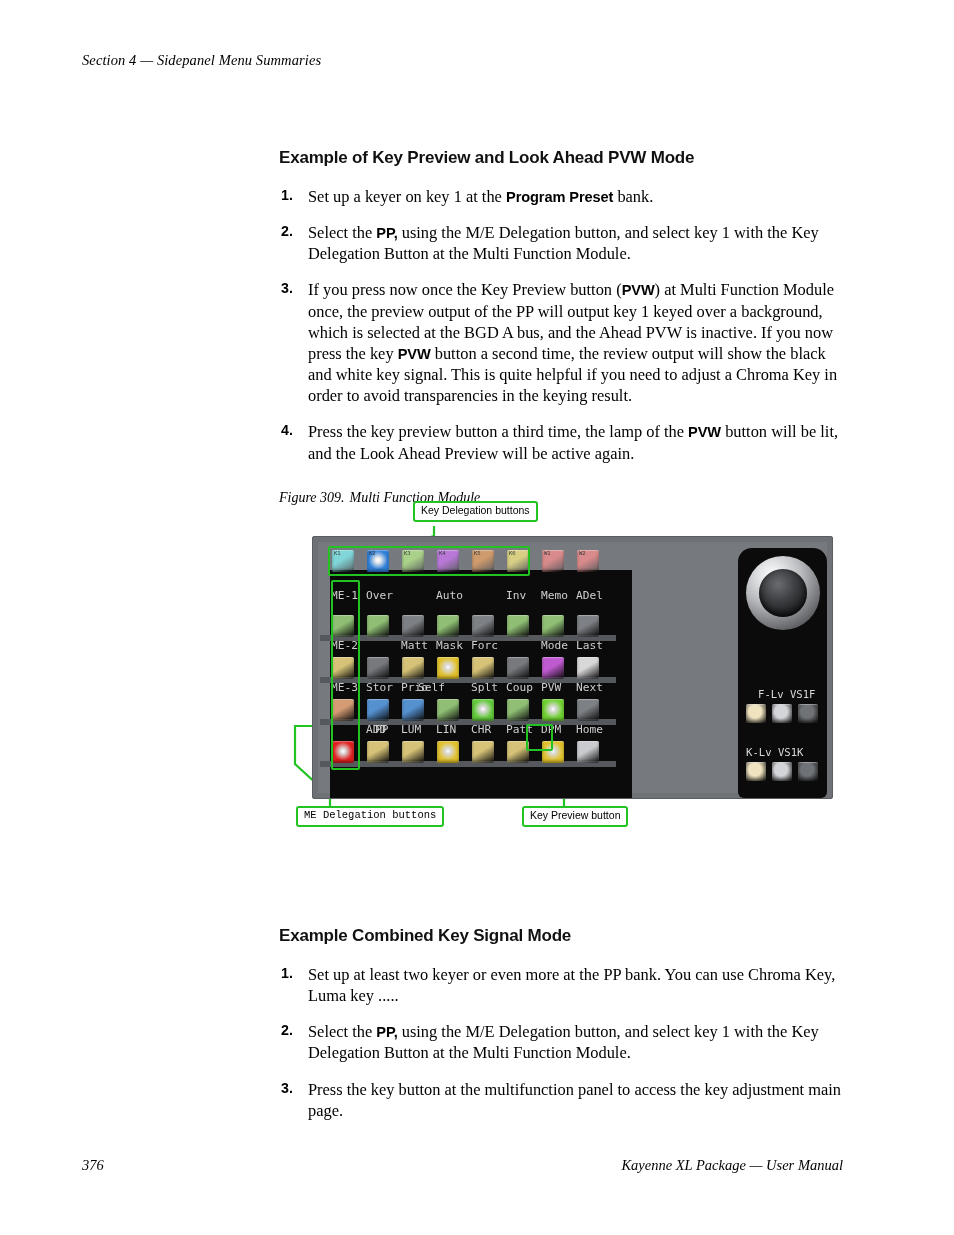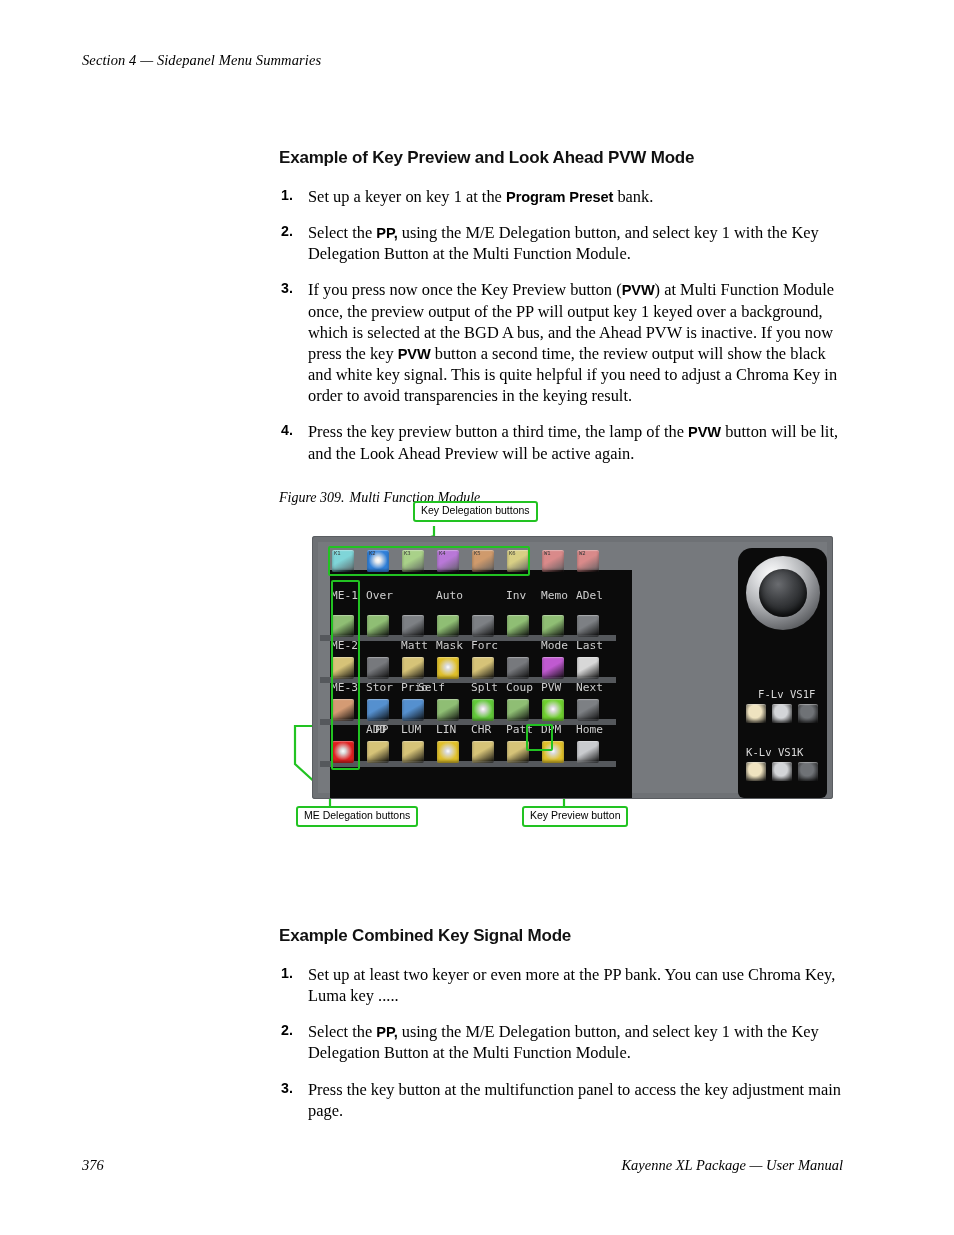--- a/index.html
+++ b/index.html
@@ -87,21 +87,21 @@
     border: 2px solid #22c322;
     border-radius: 3px;
     font-family: "Liberation Sans", sans-serif;
     font-size: 10.5px;
     color: #000;
     padding: 2px 6px 3px 6px;
     white-space: nowrap;
     line-height: 1.1;
   }
   #callout-keydel { left: 130px; top: 5px; }
-  #callout-medel  { left: 13px;  top: 310px; }
+  #callout-medel  { left: 13px;  top: 310px; font-family: Liberation Mono, monospace; }
   #callout-keyprev{ left: 239px; top: 310px; }
 
   
   .connectors { position:absolute; left:0; top:0; width:560px; height:340px; pointer-events:none; }
 
   
   .panel {
     position: absolute;
     left: 29px; top: 40px;
     width: 521px; height: 263px;

